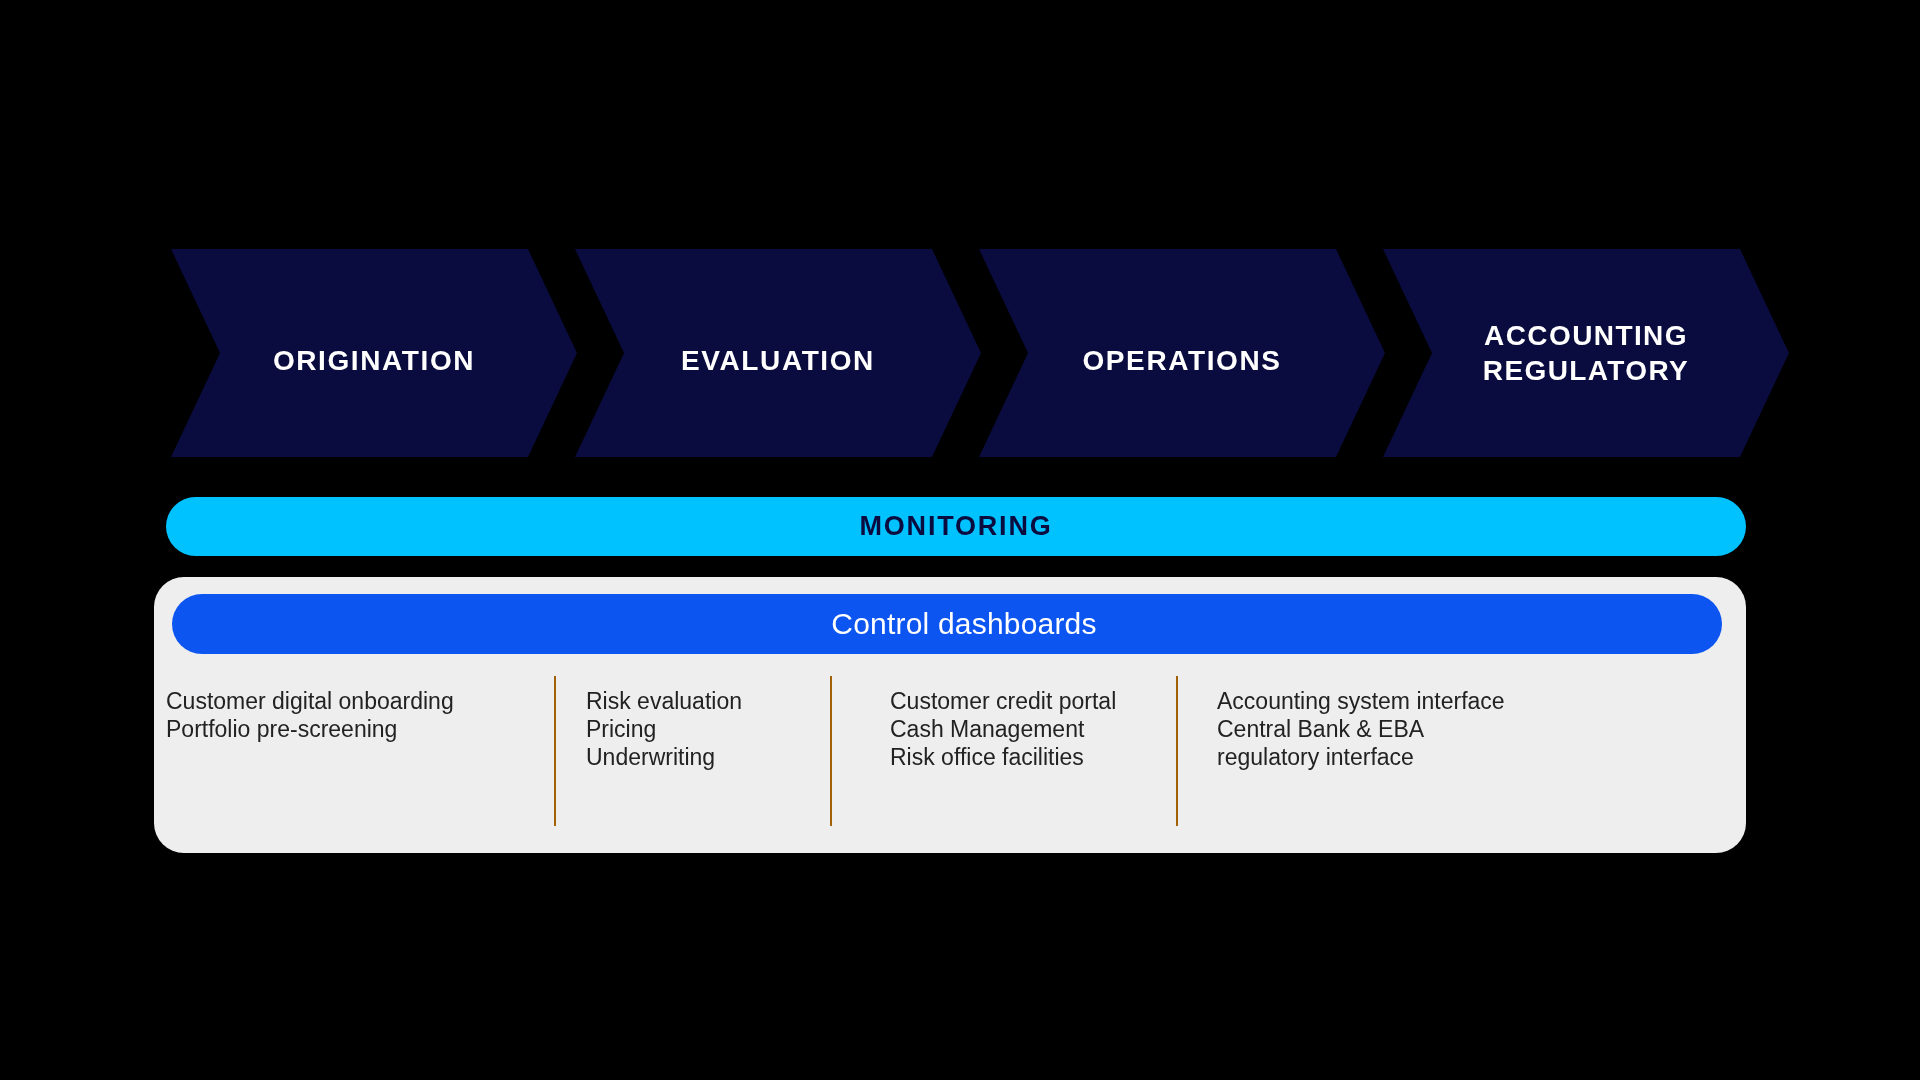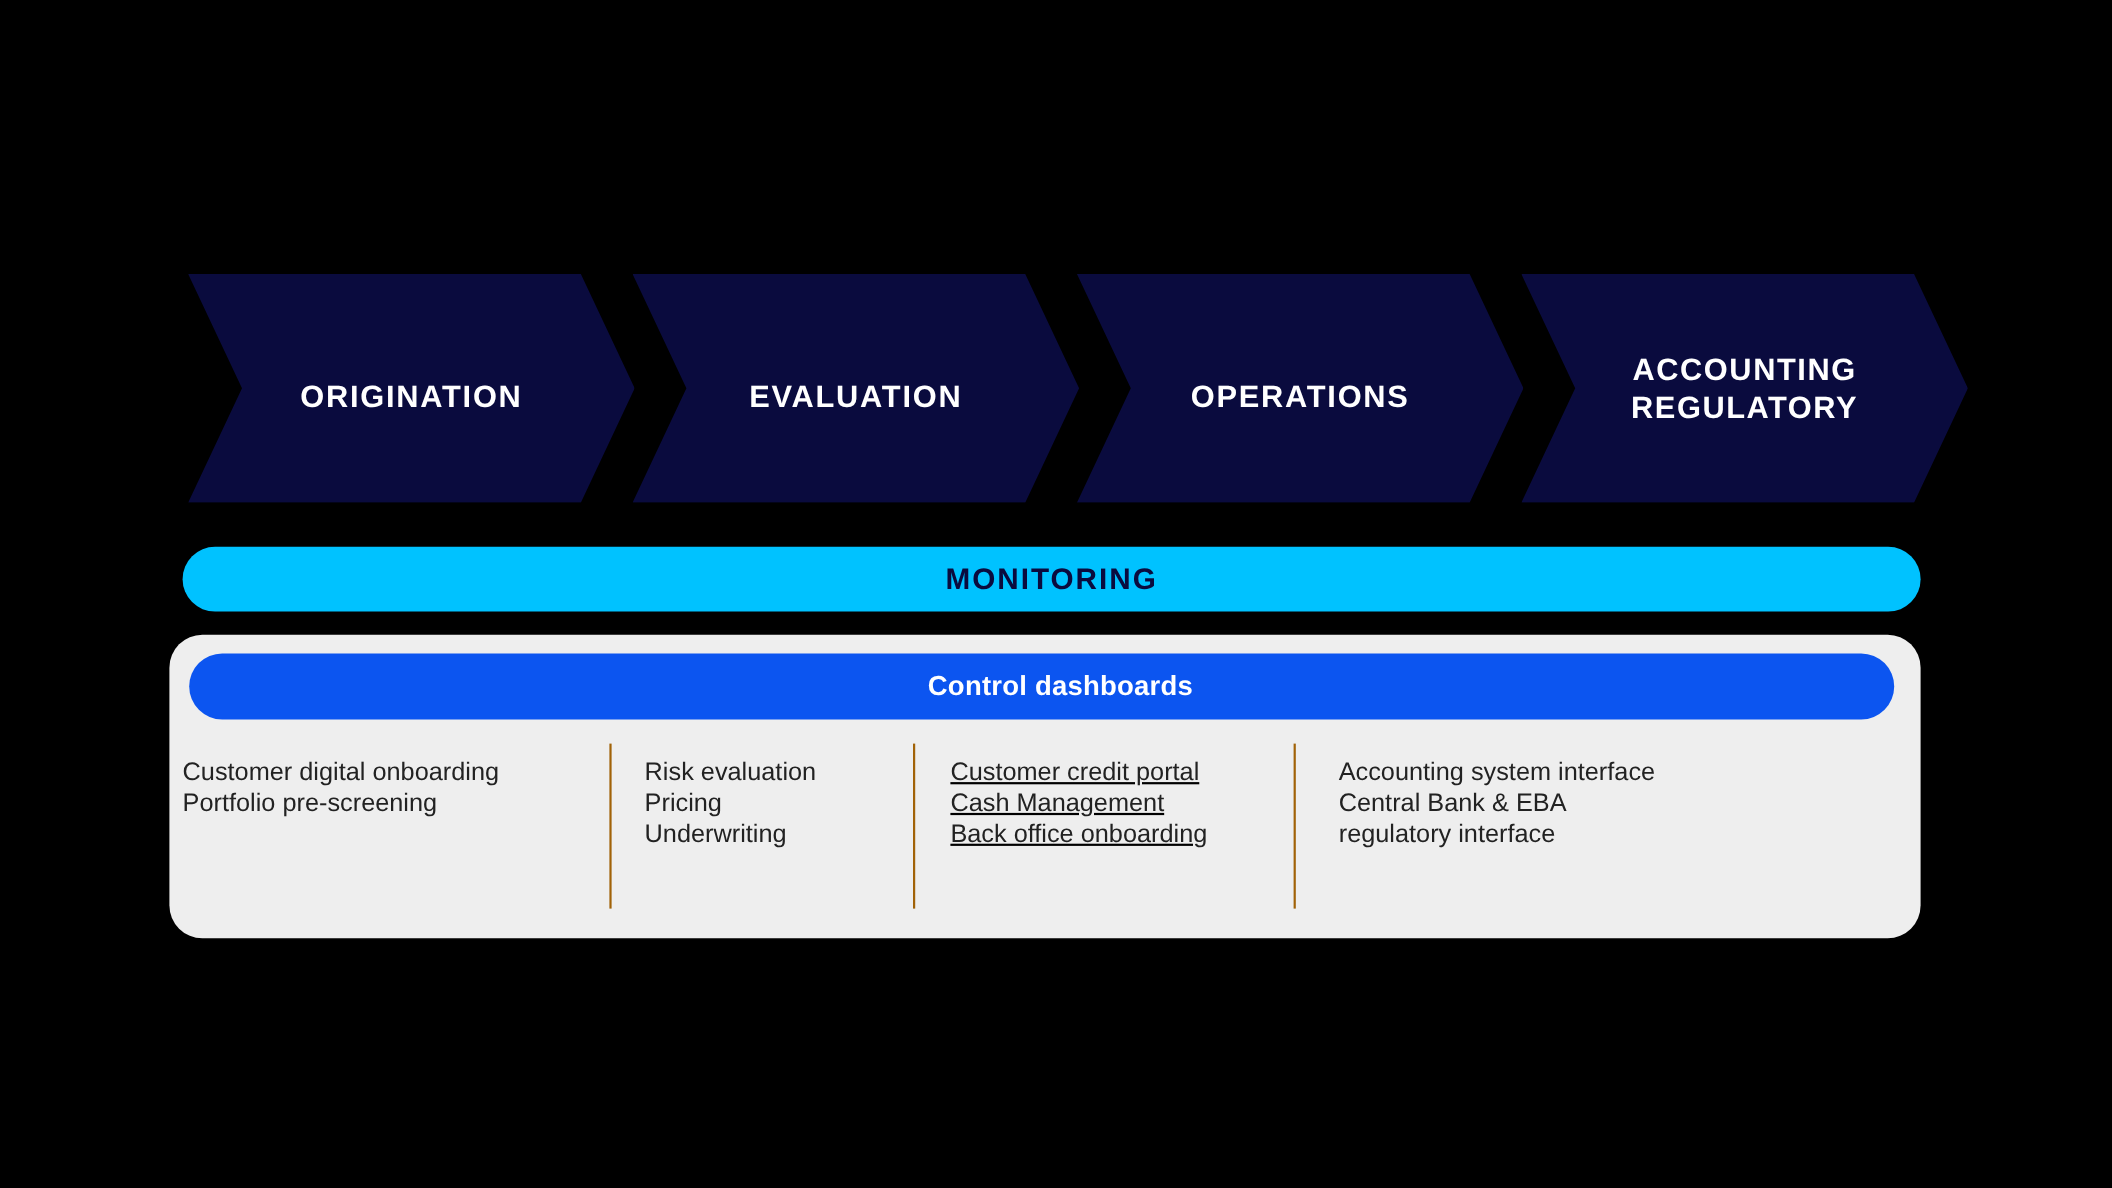--- a/index.html
+++ b/index.html
@@ -118,22 +118,22 @@
     width: 1550px;
     height: 60px;
     border-radius: 30px;
     background: #0C55F0;
     display: flex;
     align-items: center;
     justify-content: center;
   }
   #control-dashboards-bar .bar-label {
     color: #FFFFFF;
-    font-size: 25px;
-    font-weight: bold;
+    font-size: 30px;
+    font-weight: normal;
     letter-spacing: 0.2px;
     margin-left: 34px;
   }
 
   
   #columns {
     position: absolute;
     left: 0;
     top: 99px;
     width: 1592px;
@@ -145,21 +145,21 @@
     position: relative;
     box-sizing: border-box;
     height: 150px;
     padding-top: 11px;
   }
   .column + .column {
     border-left: 2px solid #a16207;
   }
   #column-0 { width: 400px; padding-left: 12px; }
   #column-1 { width: 276px; padding-left: 30px; }
-  #column-2 { width: 346px; padding-left: 32px; text-decoration: underline; }
+  #column-2 { width: 346px; padding-left: 58px; }
   #column-3 { width: 570px; padding-left: 39px; }
 
   .col-item {
     color: #222222;
     font-size: 23px;
     line-height: 28px;
     font-weight: normal;
     white-space: nowrap;
   }
 </style>
@@ -208,21 +208,21 @@
 
       <div class="column" id="column-1">
         <div class="col-item">Risk evaluation</div>
         <div class="col-item">Pricing</div>
         <div class="col-item">Underwriting</div>
       </div>
 
       <div class="column" id="column-2">
         <div class="col-item">Customer credit portal</div>
         <div class="col-item">Cash Management</div>
-        <div class="col-item">Back office onboarding</div>
+        <div class="col-item">Risk office facilities</div>
       </div>
 
       <div class="column" id="column-3">
         <div class="col-item">Accounting system interface</div>
         <div class="col-item">Central Bank &amp; EBA</div>
         <div class="col-item">regulatory interface</div>
       </div>
 
     </div>
   </div>

